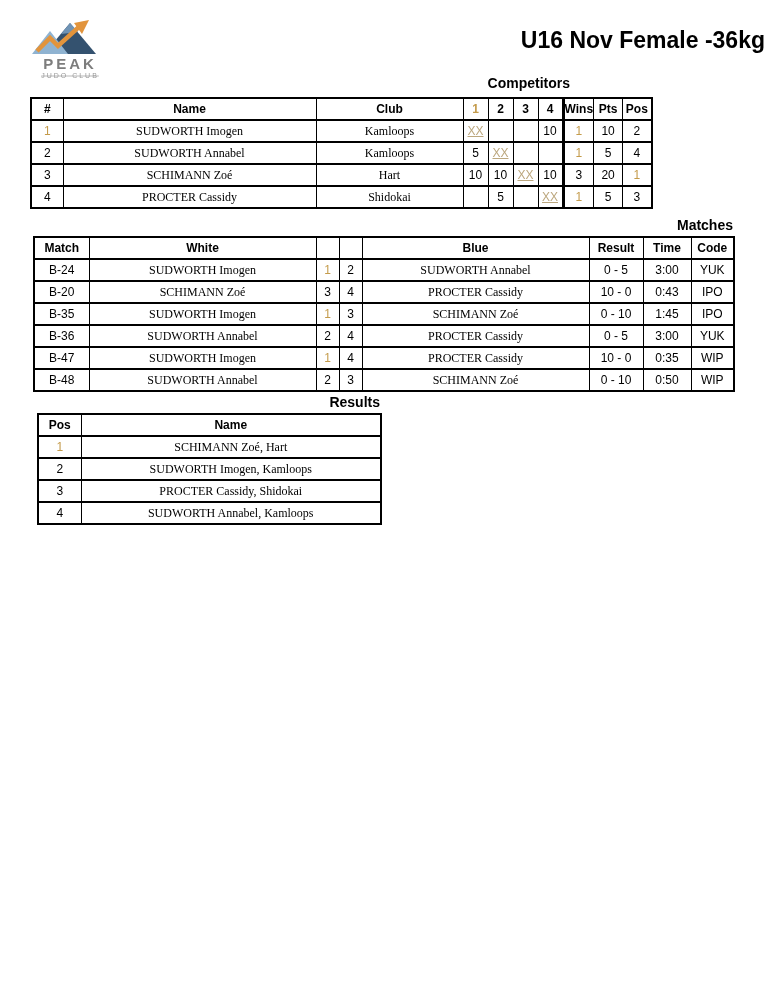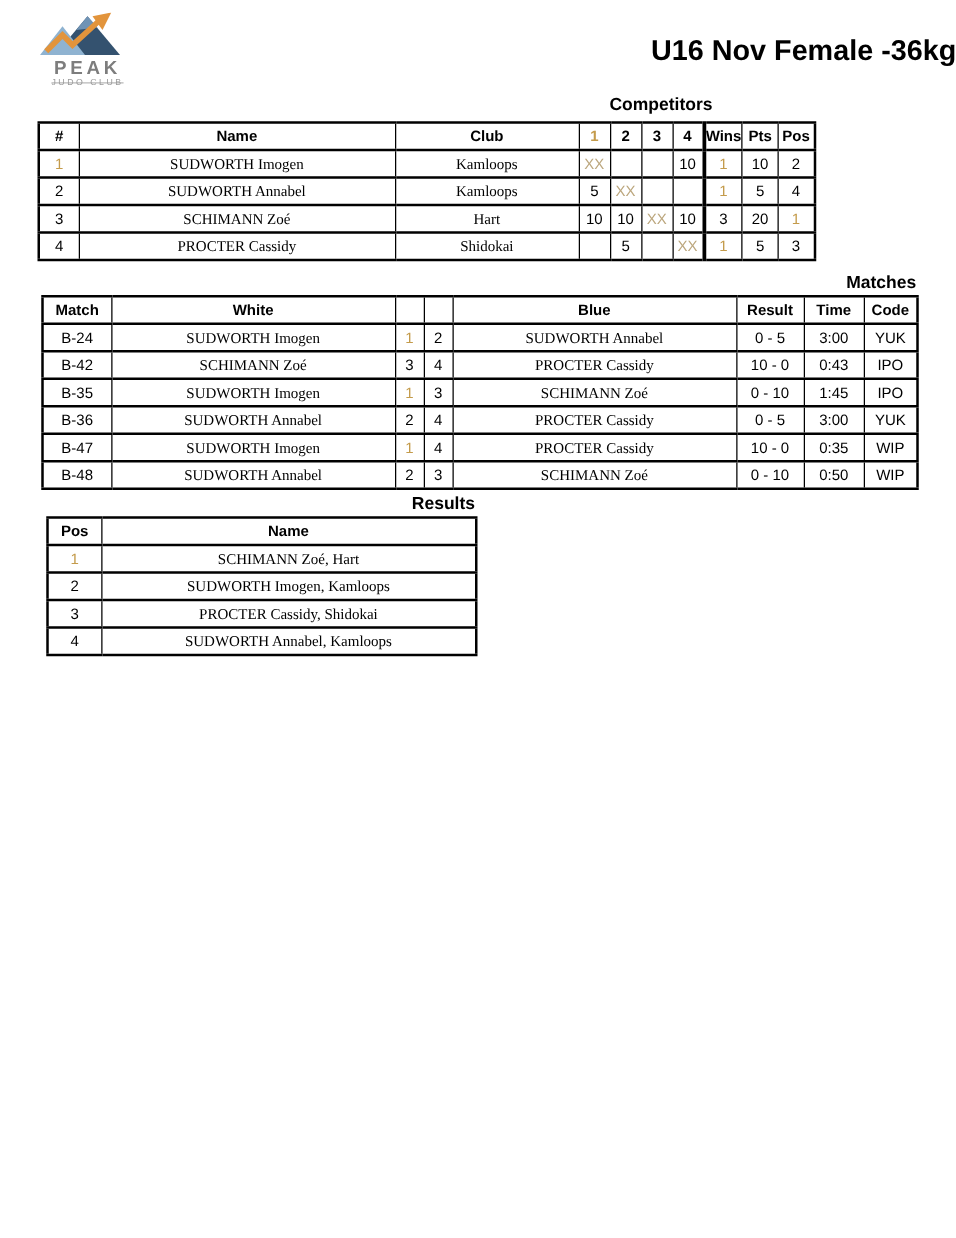--- a/index.html
+++ b/index.html
@@ -2,21 +2,21 @@
 <html style="--gold: #C49B4B; --xx: #BCA77E;"><head>
 <meta charset="utf-8">
 <style>
   html,body{margin:0;padding:0;background:#ffffff;}
   .page{
     position:relative;width:765px;height:990px;background:#ffffff;
     font-family:"Liberation Sans","DejaVu Sans",sans-serif;color:#000;
     overflow:hidden;
   }
   
-  .logo{position:absolute;left:30px;top:10px;width:80px;text-align:right;}
+  .logo{position:absolute;left:30px;top:20px;width:80px;text-align:right;}
   .logo svg{display:block;}
   
   .title{
     position:absolute;left:0;top:27px;width:765px;text-align:right;
     font-size:23px;font-weight:bold;margin:0;letter-spacing:0px;
   }
   .section-heading{
     position:absolute;font-size:14px;font-weight:bold;text-align:right;
   }
   #competitors-heading{left:30px;top:75px;width:540px;}
@@ -34,21 +34,21 @@
     text-align:center;vertical-align:middle;font-weight:normal;
   }
   table.grid th{font-weight:bold;}
   td.left,th.left{text-align:left;padding-left:8px;font-family:Liberation Serif, serif;}
   td.match-id{text-align:left;padding-left:6px;}
   #competitors-table{left:30px;top:97px;}
   #matches-table{left:33px;top:236px;}
   #results-table{left:37px;top:413px;}
   .thickleft{border-left:3px solid #000 !important;}
   .gold{color:var(--gold,#C49B4B);}
-  .xx{color:var(--xx,#BCA77E);}
+  .xx{color:var(--xx,#BCA77E);text-decoration:underline;}
   .winner{font-weight:bold;}
 </style>
 </head>
 <body>
 
 <div class="page">
 
   <div class="logo">
     <svg width="80" height="60" viewBox="0 0 80 60">
       <polygon points="40,3 66,34 14,34" fill="#34526F"></polygon>
@@ -172,21 +172,21 @@
           <td class="match-id">B-24</td>
           <td class="left">SUDWORTH Imogen</td>
           <td class="gold">1</td>
           <td>2</td>
           <td class="left winner">SUDWORTH Annabel</td>
           <td>0 - 5</td>
           <td>3:00</td>
           <td>YUK</td>
         </tr>
         <tr>
-          <td class="match-id">B-42</td>
+          <td class="match-id">B-20</td>
           <td class="left winner">SCHIMANN Zoé</td>
           <td>3</td>
           <td>4</td>
           <td class="left">PROCTER Cassidy</td>
           <td>10 - 0</td>
           <td>0:43</td>
           <td>IPO</td>
         </tr>
         <tr>
           <td class="match-id">B-35</td>

